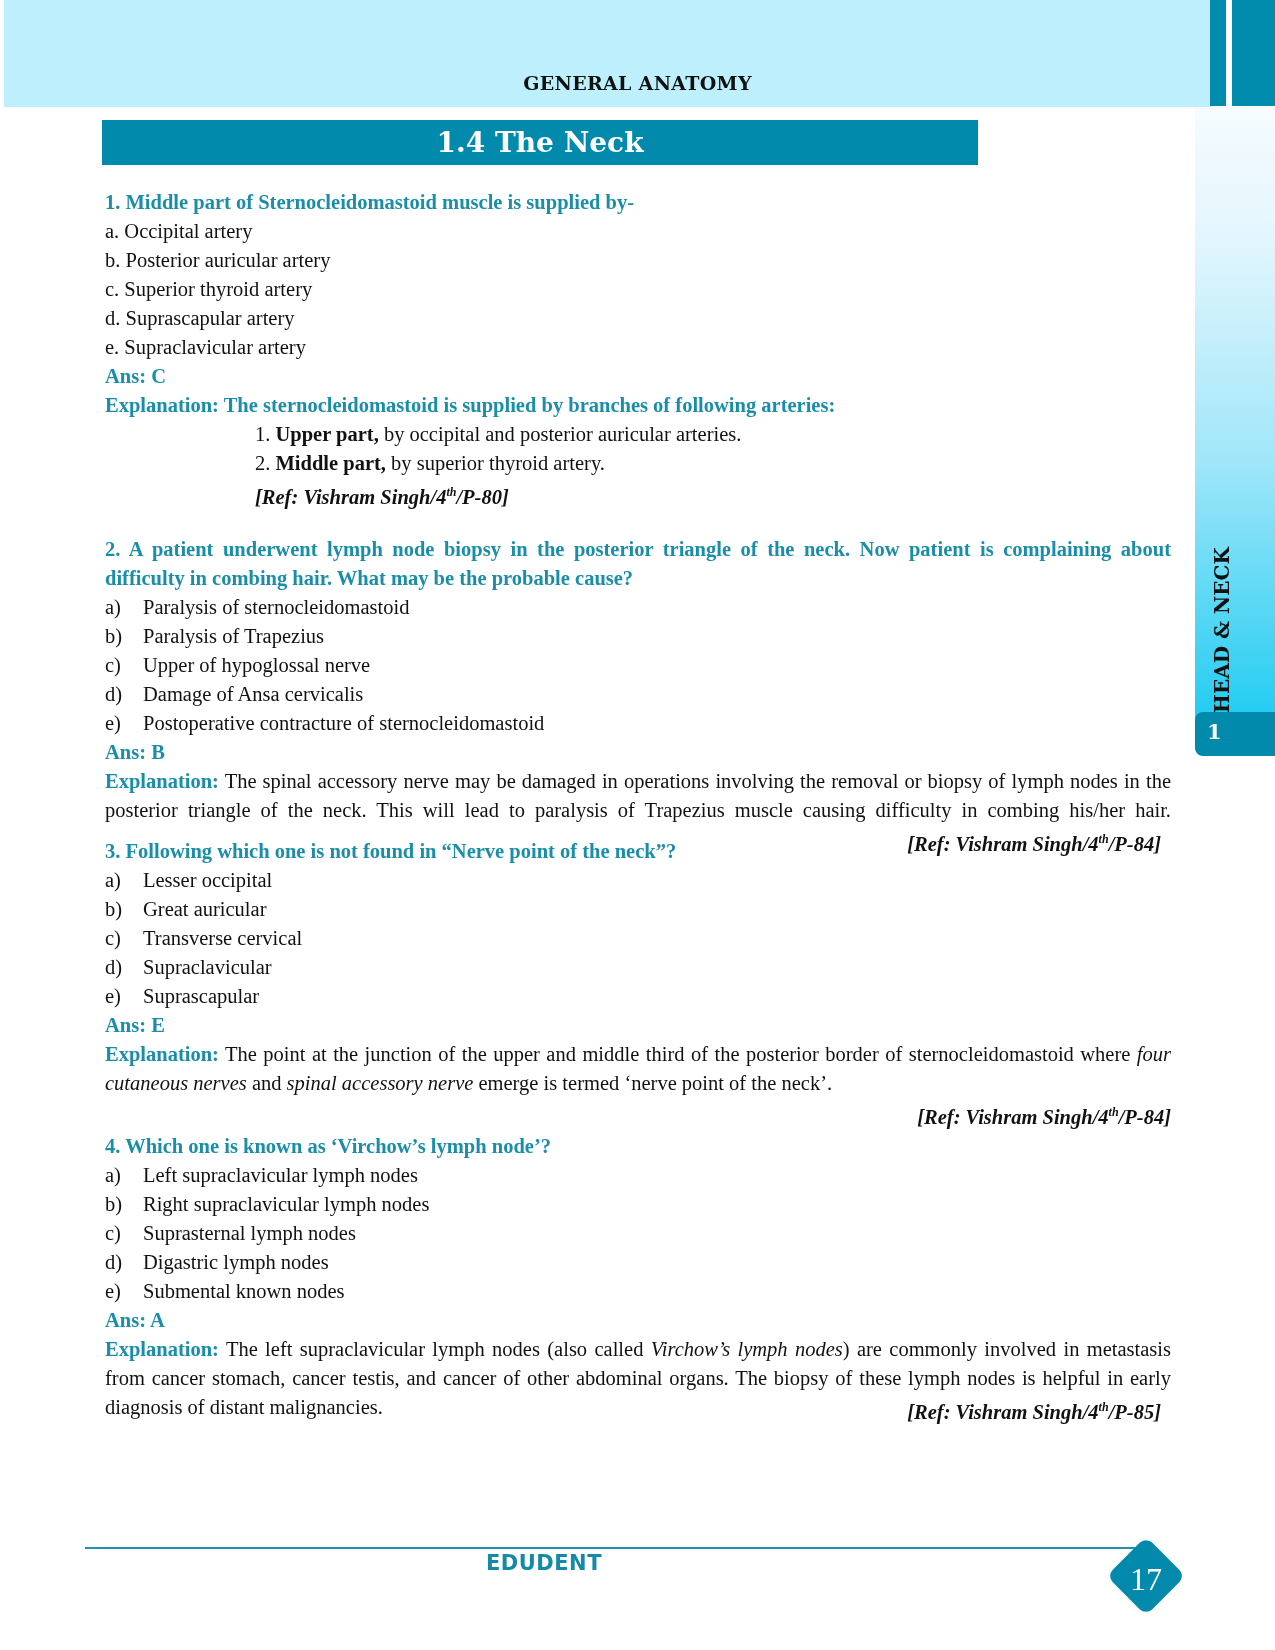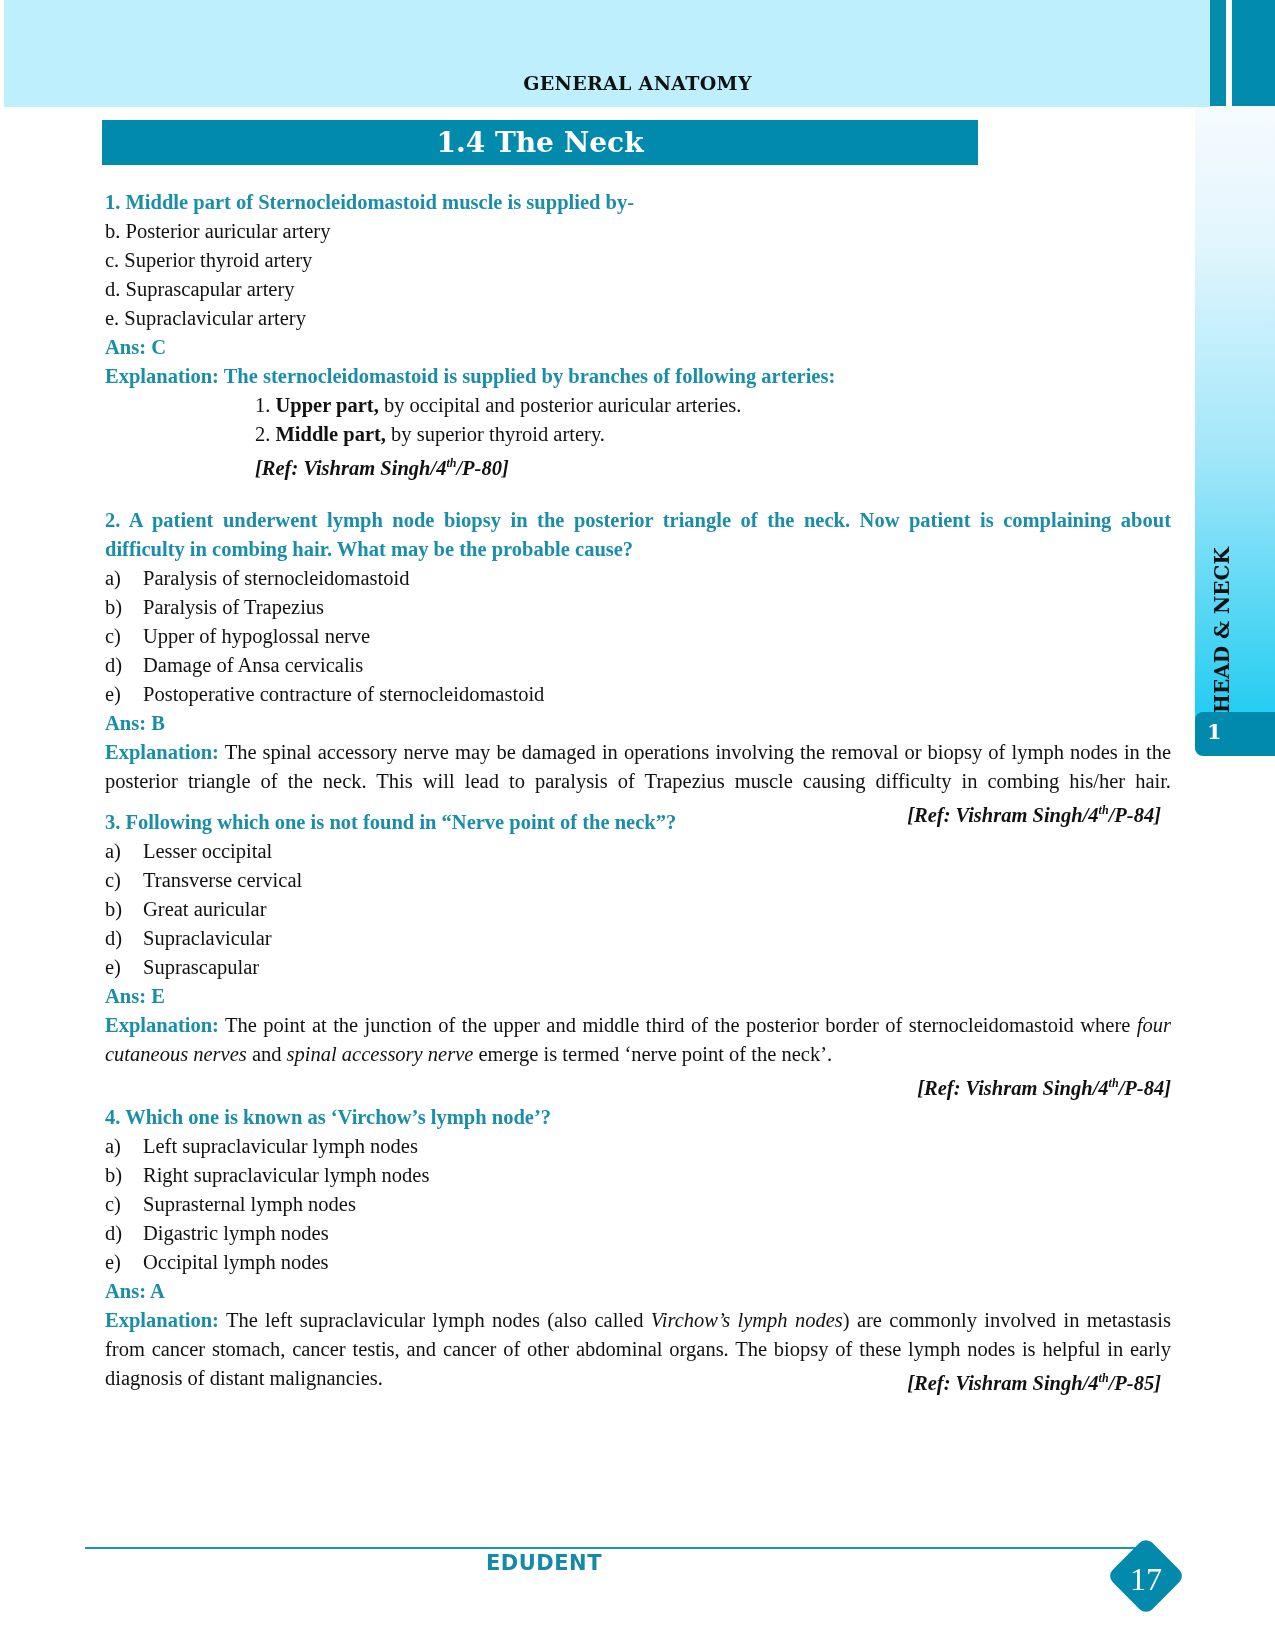--- a/index.html
+++ b/index.html
@@ -63,20 +63,21 @@
   </div>
 
 <div class="title-bar">
   <span>1.4 The Neck</span>
 </div>
 
 <div class="content">
 
   <div>
     <div class="q">1. Middle part of Sternocleidomastoid muscle is supplied by-</div>
+    <span class="opt">a. Occipital artery</span>
     <span class="opt">b. Posterior auricular artery</span>
     <span class="opt">c. Superior thyroid artery</span>
     <span class="opt">d. Suprascapular artery</span>
     <span class="opt">e. Supraclavicular artery</span>
     <div class="ans">Ans: C</div>
     <div class="q">
       <span>Explanation:</span>
       <span>The sternocleidomastoid is supplied by branches of following arteries:</span>
     </div>
     <div class="sub-list">
@@ -108,40 +109,40 @@
       <span class="expl-label">Explanation:</span><span> The spinal accessory nerve may be damaged in operations involving the removal or biopsy of lymph nodes in the posterior triangle of the neck. This will lead to paralysis of Trapezius muscle causing difficulty in combing his/her hair.</span>
       <span class="ref" style="float:right; padding-right:10px;"><span>[Ref: Vishram Singh/4</span><sup>th</sup><span>/P-84]</span></span>
     </div>
   </div>
 
   <div class="spacer-md"></div>
 
   <div>
     <div class="q">3. Following which one is not found in “Nerve point of the neck”?</div>
     <span class="opt opt-alpha"><span class="letter">a)</span><span>Lesser occipital</span></span>
+    <span class="opt opt-alpha"><span class="letter">b)</span><span>Great auricular</span></span>
     <span class="opt opt-alpha"><span class="letter">c)</span><span>Transverse cervical</span></span>
-    <span class="opt opt-alpha"><span class="letter">b)</span><span>Great auricular</span></span>
     <span class="opt opt-alpha"><span class="letter">d)</span><span>Supraclavicular</span></span>
     <span class="opt opt-alpha"><span class="letter">e)</span><span>Suprascapular</span></span>
     <div class="ans">Ans: E</div>
     <div class="just">
       <span class="expl-label">Explanation:</span><span> The point at the junction of the upper and middle third of the posterior border of sternocleidomastoid where </span><i>four cutaneous nerves</i><span> and </span><i>spinal accessory nerve</i><span> emerge is termed ‘nerve point of the neck’.</span>
     </div>
     <div class="ref-right">
       <span class="ref"><span>[Ref: Vishram Singh/4</span><sup>th</sup><span>/P-84]</span></span>
     </div>
   </div>
 
   <div>
     <div class="q">4. Which one is known as ‘Virchow’s lymph node’?</div>
     <span class="opt opt-alpha"><span class="letter">a)</span><span>Left supraclavicular lymph nodes</span></span>
     <span class="opt opt-alpha"><span class="letter">b)</span><span>Right supraclavicular lymph nodes</span></span>
     <span class="opt opt-alpha"><span class="letter">c)</span><span>Suprasternal lymph nodes</span></span>
     <span class="opt opt-alpha"><span class="letter">d)</span><span>Digastric lymph nodes</span></span>
-    <span class="opt opt-alpha"><span class="letter">e)</span><span>Occipital lymph nodes</span></span>
+    <span class="opt opt-alpha"><span class="letter">e)</span><span>Submental known nodes</span></span>
     <div class="ans">Ans: A</div>
     <div class="just">
       <span class="expl-label">Explanation:</span><span> The left supraclavicular lymph nodes (also called </span><i>Virchow’s lymph nodes</i><span>) are commonly involved in metastasis from cancer stomach, cancer testis, and cancer of other abdominal organs. The biopsy of these lymph nodes is helpful in early diagnosis of distant malignancies.</span>
       <span class="ref" style="float:right; padding-right:10px;"><span>[Ref: Vishram Singh/4</span><sup>th</sup><span>/P-85]</span></span>
     </div>
   </div>
 </div>
 
 <div class="footer-line"></div>
 <div class="footer-brand">EDUDENT</div>

